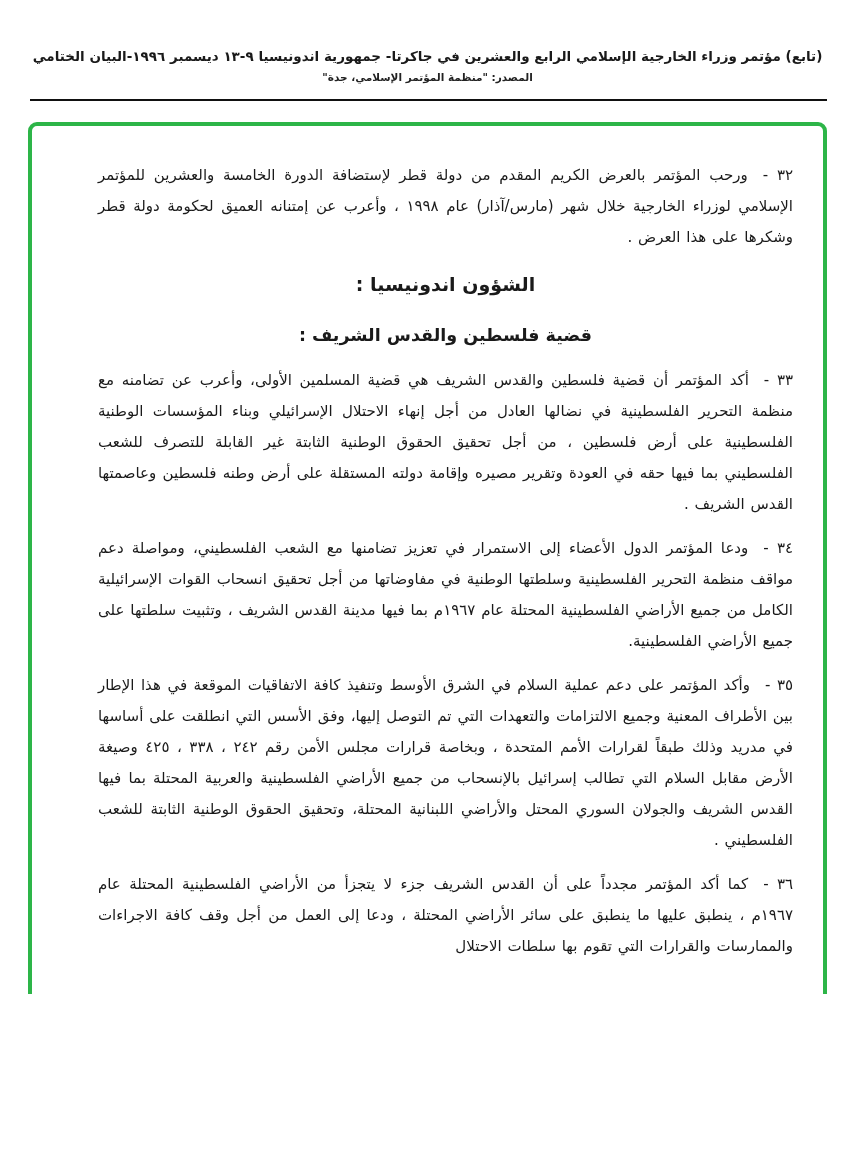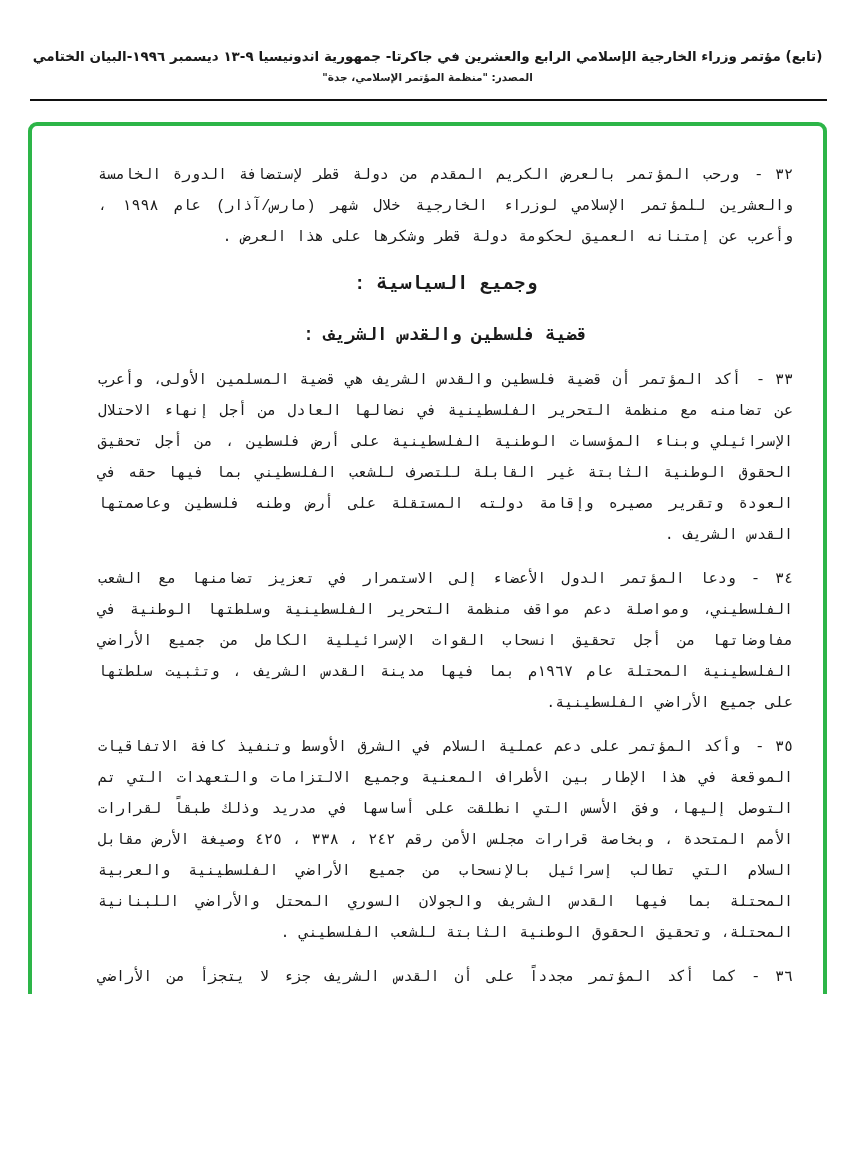--- a/index.html
+++ b/index.html
@@ -59,21 +59,20 @@
     border-radius: 9px;
     overflow: hidden;
     background: #ffffff;
   }
   .doc-content {
     direction: rtl;
     text-align: justify;
     padding: 34px 30px 0 66px;
     font-size: 15px;
     line-height: 31px;
-    font-family: Liberation Mono, monospace;
   }
   .para {
     margin: 0 0 13px 0;
     word-spacing: 1px;
   }
   .para:last-child { margin-bottom: 15px; }
 
   .section-heading {
     text-align: center;
     font-weight: bold;
@@ -108,21 +107,21 @@
     <div class="header-source">المصدر: "منظمة المؤتمر الإسلامي، جدة"</div>
   </div>
 
   <div class="header-rule"></div>
 
   <div class="doc-frame" style="border-color: rgb(45, 181, 72);">
     <div class="doc-content">
 
       <p class="para">٣٢ - ورحب المؤتمر بالعرض الكريم المقدم من دولة قطر لإستضافة الدورة الخامسة والعشرين للمؤتمر الإسلامي لوزراء الخارجية خلال شهر (مارس/آذار) عام ١٩٩٨ ، وأعرب عن إمتنانه العميق لحكومة دولة قطر وشكرها على هذا العرض .</p>
 
-      <div class="section-heading">وجميع السياسية :</div>
+      <div class="section-heading">الشؤون اندونيسيا :</div>
 
       <div class="section-heading sub">قضية فلسطين والقدس الشريف :</div>
 
       <p class="para">٣٣ - أكد المؤتمر أن قضية فلسطين والقدس الشريف هي قضية المسلمين الأولى، وأعرب عن تضامنه مع منظمة التحرير الفلسطينية في نضالها العادل من أجل إنهاء الاحتلال الإسرائيلي وبناء المؤسسات الوطنية الفلسطينية على أرض فلسطين ، من أجل تحقيق الحقوق الوطنية الثابتة غير القابلة للتصرف للشعب الفلسطيني بما فيها حقه في العودة وتقرير مصيره وإقامة دولته المستقلة على أرض وطنه فلسطين وعاصمتها القدس الشريف .</p>
 
       <p class="para">٣٤ - ودعا المؤتمر الدول الأعضاء إلى الاستمرار في تعزيز تضامنها مع الشعب الفلسطيني، ومواصلة دعم مواقف منظمة التحرير الفلسطينية وسلطتها الوطنية في مفاوضاتها من أجل تحقيق انسحاب القوات الإسرائيلية الكامل من جميع الأراضي الفلسطينية المحتلة عام ١٩٦٧م بما فيها مدينة القدس الشريف ، وتثبيت سلطتها على جميع الأراضي الفلسطينية.</p>
 
       <p class="para">٣٥ - وأكد المؤتمر على دعم عملية السلام في الشرق الأوسط وتنفيذ كافة الاتفاقيات الموقعة في هذا الإطار بين الأطراف المعنية وجميع الالتزامات والتعهدات التي تم التوصل إليها، وفق الأسس التي انطلقت على أساسها في مدريد وذلك طبقاً لقرارات الأمم المتحدة ، وبخاصة قرارات مجلس الأمن رقم ٢٤٢ ، ٣٣٨ ، ٤٢٥ وصيغة الأرض مقابل السلام التي تطالب إسرائيل بالإنسحاب من جميع الأراضي الفلسطينية والعربية المحتلة بما فيها القدس الشريف والجولان السوري المحتل والأراضي اللبنانية المحتلة، وتحقيق الحقوق الوطنية الثابتة للشعب الفلسطيني .</p>
 
       <p class="para">٣٦ - كما أكد المؤتمر مجدداً على أن القدس الشريف جزء لا يتجزأ من الأراضي الفلسطينية المحتلة عام ١٩٦٧م ، ينطبق عليها ما ينطبق على سائر الأراضي المحتلة ، ودعا إلى العمل من أجل وقف كافة الاجراءات والممارسات والقرارات التي تقوم بها سلطات الاحتلال</p>

